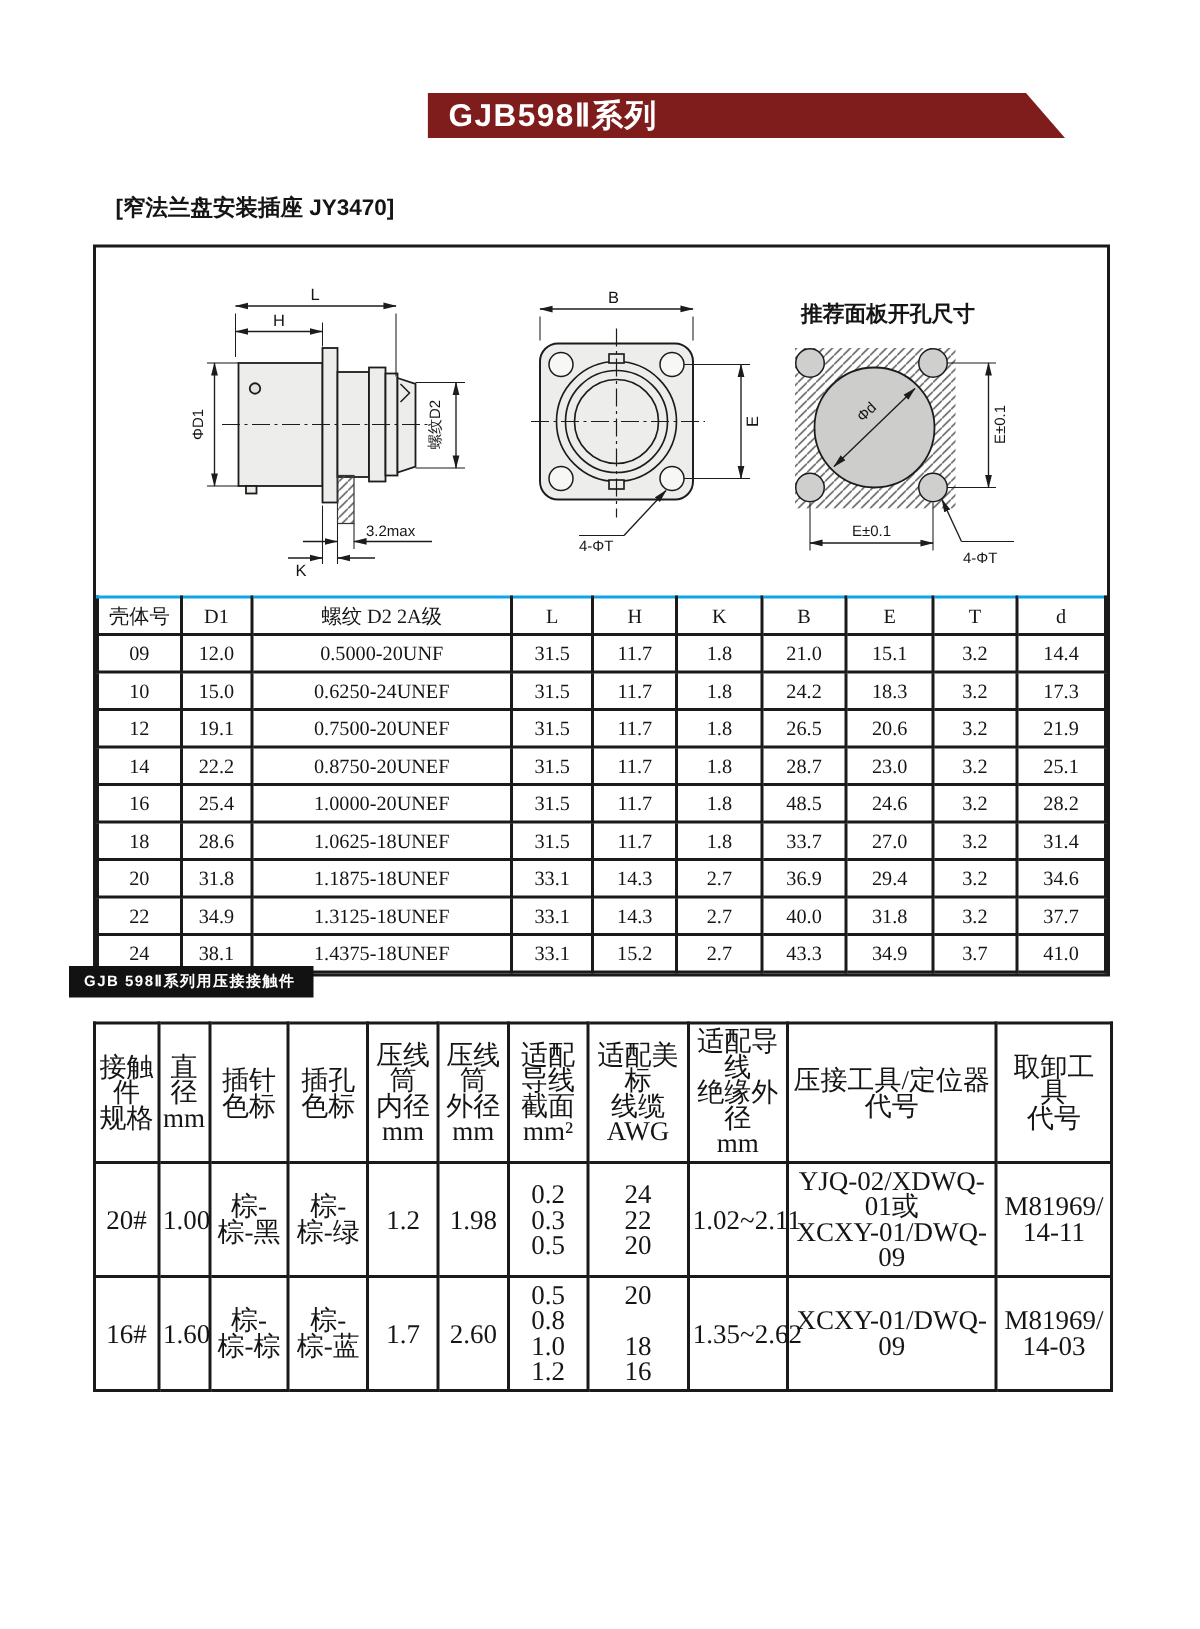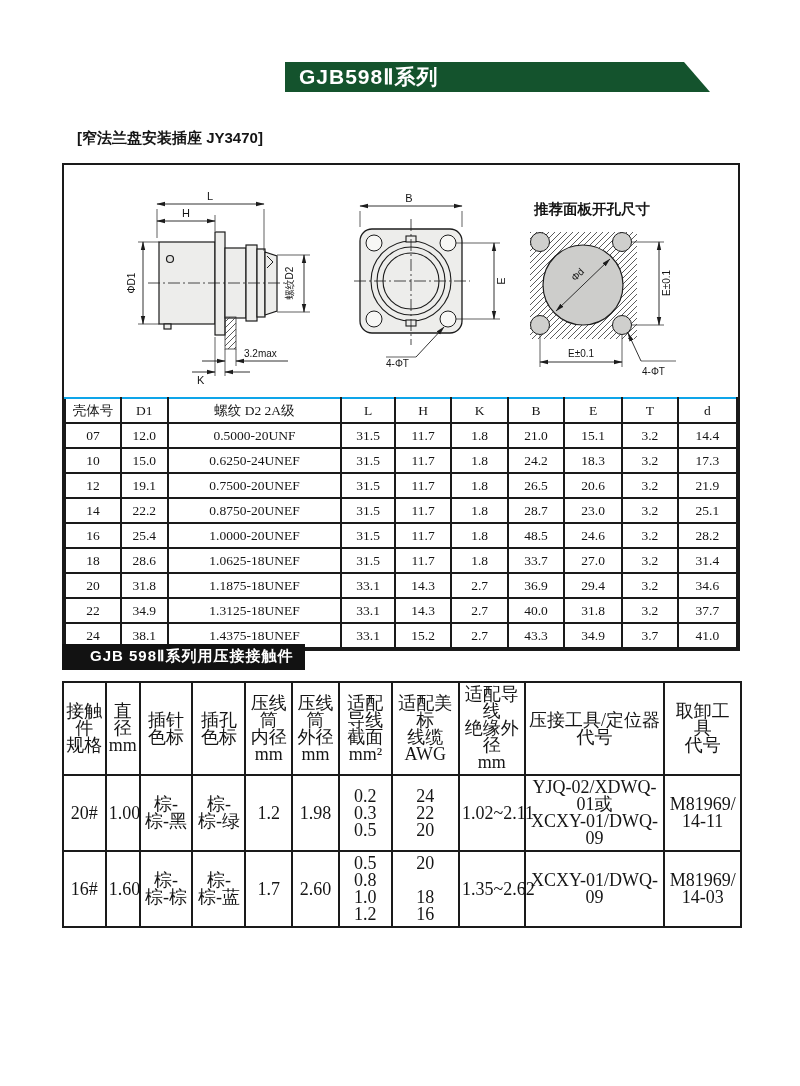--- a/index.html
+++ b/index.html
@@ -15,32 +15,32 @@
             border:2px solid #1a1a1a;background:#fff}
   svg.drawings{display:block;width:674px;height:232px}
   table{border-collapse:collapse;table-layout:fixed;font-family:"Liberation Serif",serif}
   #t1{width:100%;font-size:13.5px}
   #t1 th,#t1 td{border:2px solid #1a1a1a;text-align:center;vertical-align:middle;
                 padding:2px 1px;line-height:19px;font-weight:normal}
   #t1 thead th{border-top:2px solid #0ea5e9}
   #t2{position:absolute;left:62px;top:681px;width:680px;font-size:18px;border:2px solid #1a1a1a}
   #t2 th,#t2 td{border:2px solid #1a1a1a;text-align:center;vertical-align:middle;
                 padding:3px 2px;line-height:17px;font-weight:normal;white-space:pre-line}
-  .section2{position:absolute;left:62px;top:644px;background:#121212;color:#fff;
-            font-size:15px;font-weight:bold;padding:3px 12px 4px 28px;letter-spacing:1px;
+  .section2{position:absolute;left:46px;top:644px;background:#121212;color:#fff;
+            font-size:10px;font-weight:bold;padding:3px 12px 4px 10px;letter-spacing:1px;
             font-family:"Liberation Sans",sans-serif}
   .dimtxt{font-size:11px;fill:#151515;font-family:"Liberation Sans",sans-serif}
   .dimtxt-sm{font-size:10px;fill:#151515;font-family:"Liberation Sans",sans-serif}
   .dimtxt-cn{font-size:10px;fill:#151515;font-family:"Liberation Sans",sans-serif}
   .cut-title{font-size:14.5px;font-weight:bold;fill:#151515;font-family:"Liberation Sans",sans-serif}
 </style>
 </head>
 <body>
 
-<div class="banner" style="background: #14532d;">
+<div class="banner" style="background: #7f1d1d;">
   <span class="banner-title">GJB598Ⅱ系列</span>
 </div>
 
 <div class="subtitle">[窄法兰盘安装插座 JY3470]</div>
 
 <div class="main-box">
 
   <svg class="drawings" viewBox="0 0 674 232">
     <defs>
       <marker id="arw" viewBox="0 0 10 6" refX="9.3" refY="3" markerWidth="10" markerHeight="6" orient="auto-start-reverse">
@@ -185,21 +185,21 @@
           <th>H</th>
           <th>K</th>
           <th>B</th>
           <th>E</th>
           <th>T</th>
           <th>d</th>
         </tr>
     </thead>
     <tbody>
         <tr>
-          <td>07</td>
+          <td>09</td>
           <td>12.0</td>
           <td>0.5000-20UNF</td>
           <td>31.5</td>
           <td>11.7</td>
           <td>1.8</td>
           <td>21.0</td>
           <td>15.1</td>
           <td>3.2</td>
           <td>14.4</td>
         </tr>

